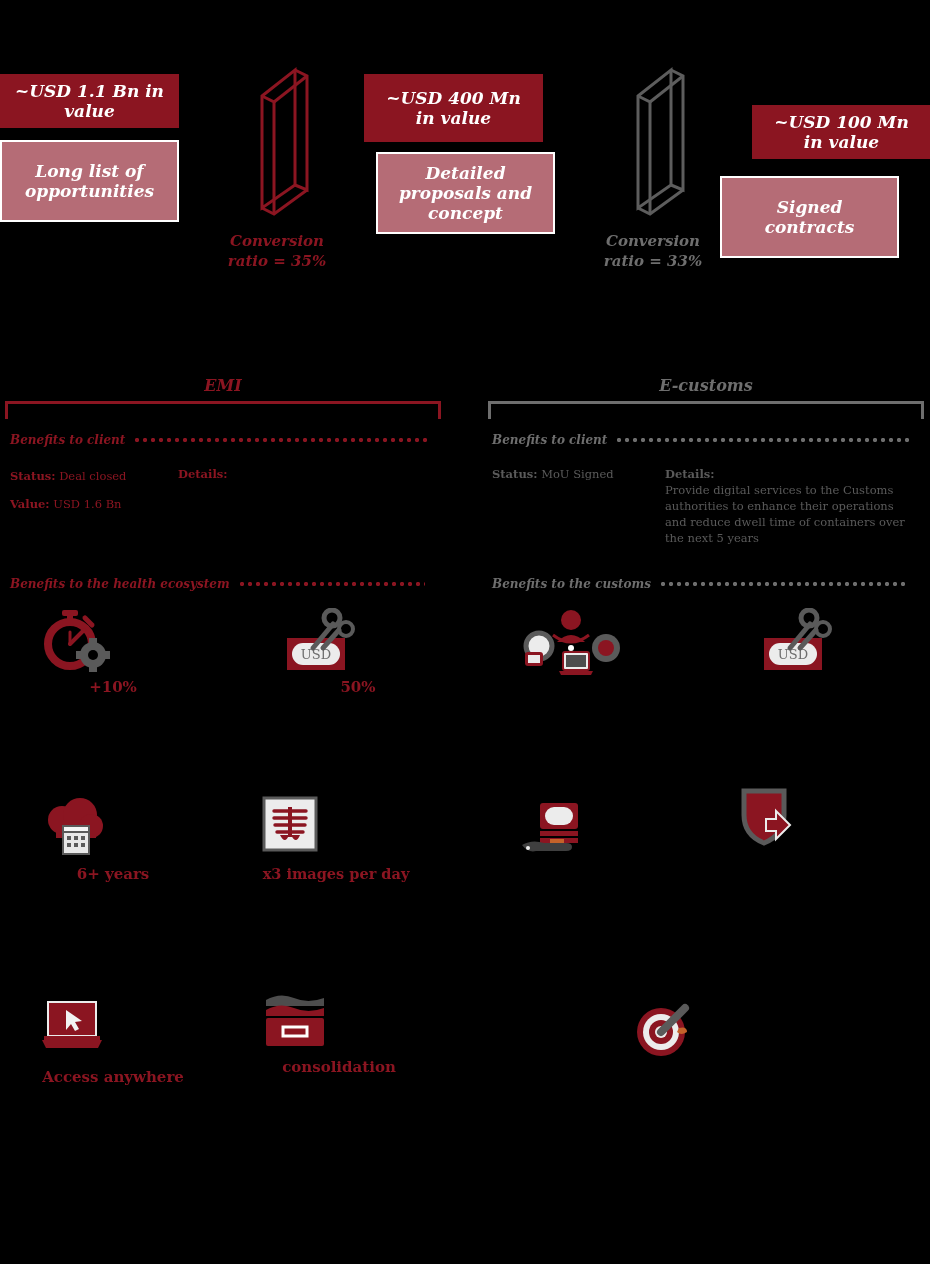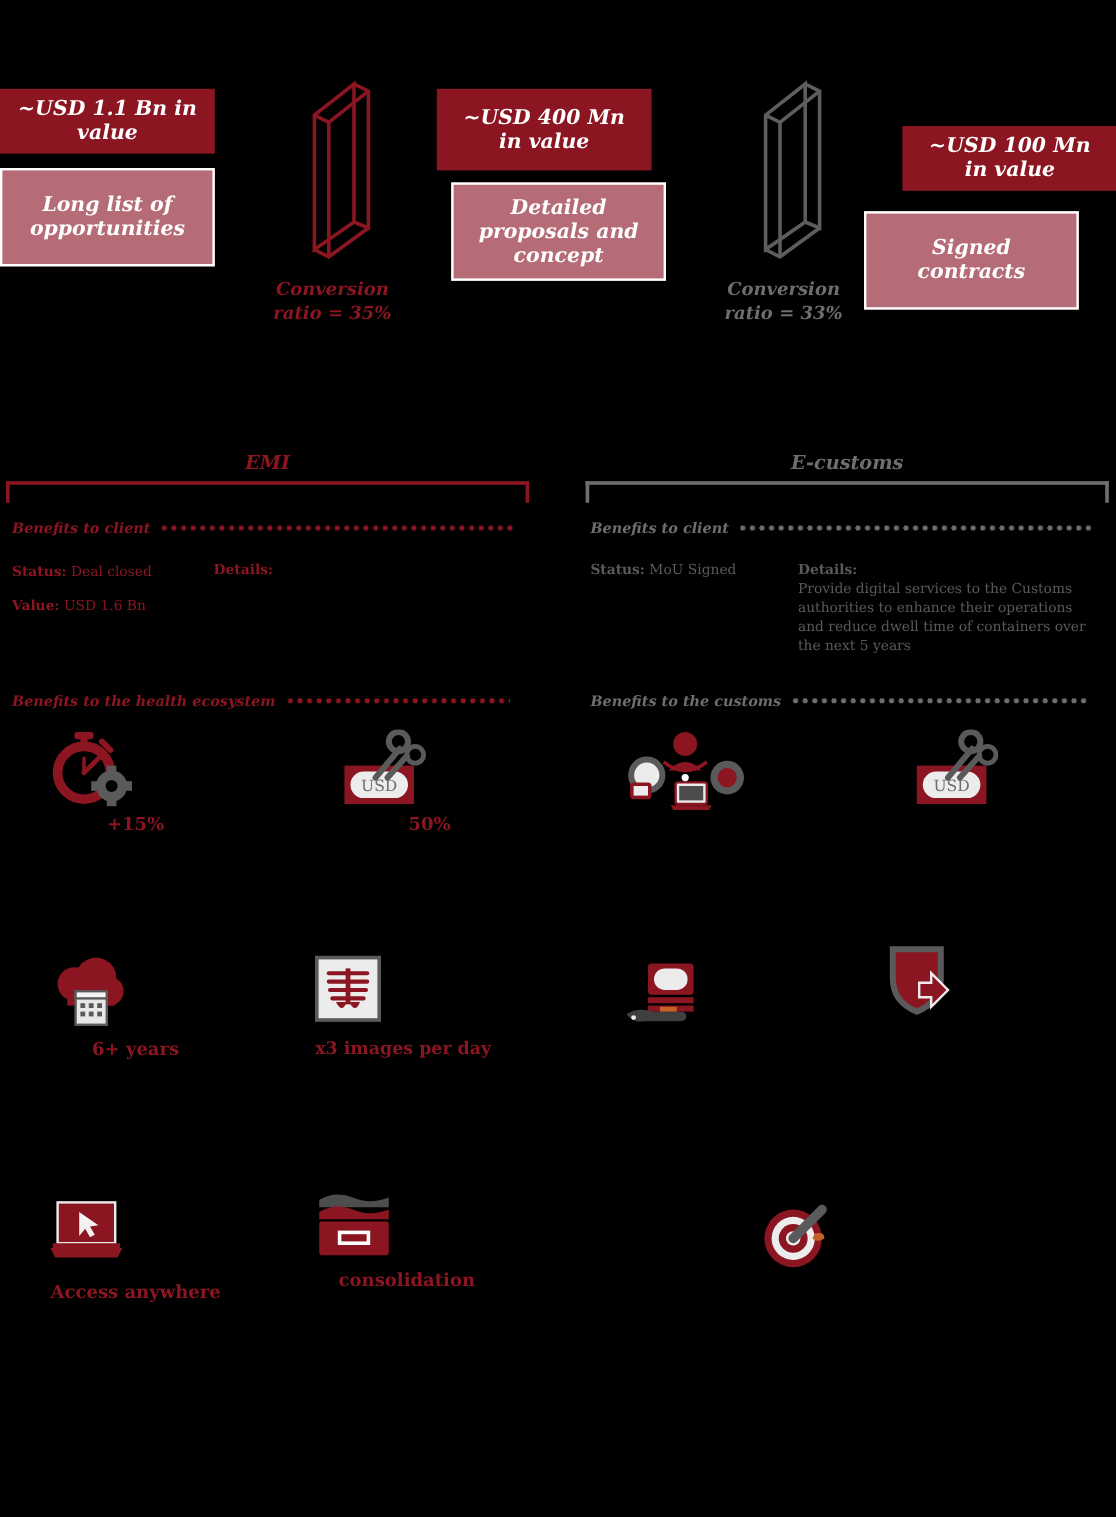--- a/index.html
+++ b/index.html
@@ -261,21 +261,21 @@
         </g>
         <circle cx="55" cy="47" r="5" fill="#000"></circle>
         <g fill="#5a5a5a">
           <rect x="51" y="30" width="8" height="7"></rect>
           <rect x="51" y="57" width="8" height="7"></rect>
           <rect x="38" y="43" width="7" height="8"></rect>
           <rect x="65" y="43" width="7" height="8"></rect>
         </g>
       </svg>
     </span>
-    <span class="cap">+15%</span>
+    <span class="cap">+10%</span>
   </div>
 
   <div class="tile" style="left:283px; top:608px;">
     <span class="glyph">
       <svg width="72" height="64" viewBox="0 0 72 64" aria-hidden="true">
         <rect x="4" y="30" width="58" height="32" fill="#8B1521"></rect>
         <rect x="9" y="35" width="48" height="22" rx="11" fill="#ececec"></rect>
         <text x="33" y="51" font-size="13" font-family="DejaVu Serif, serif" fill="#6e6e6e" text-anchor="middle">USD</text>
         <g stroke="#5a5a5a" stroke-width="5" fill="none" stroke-linecap="round">
           <path d="M30 40 L50 16"></path>

